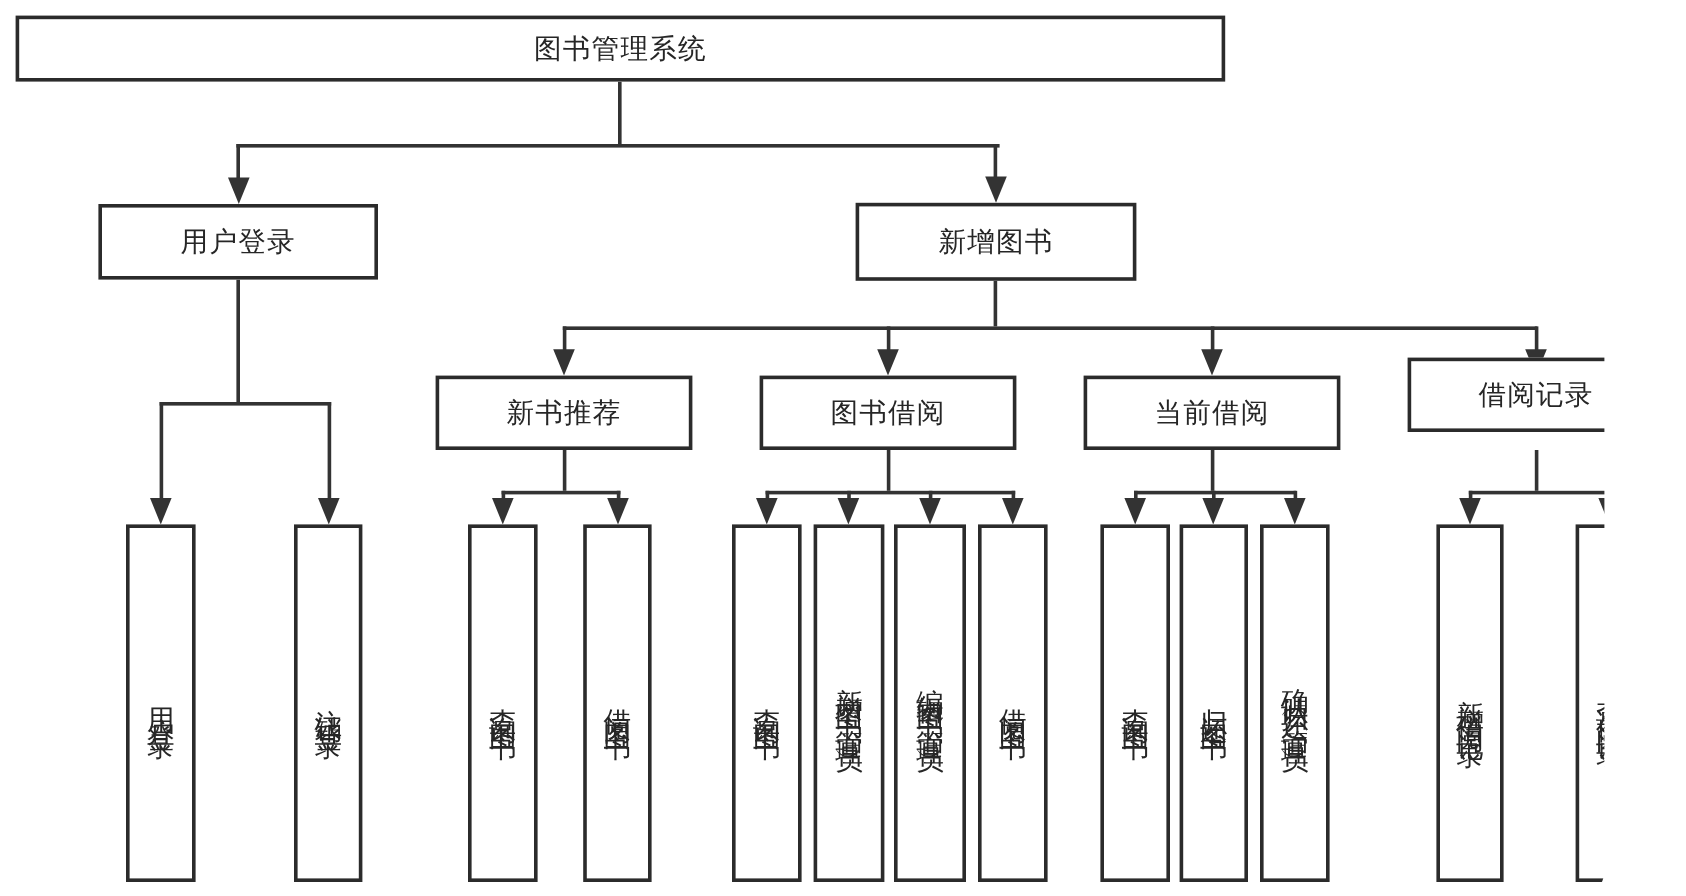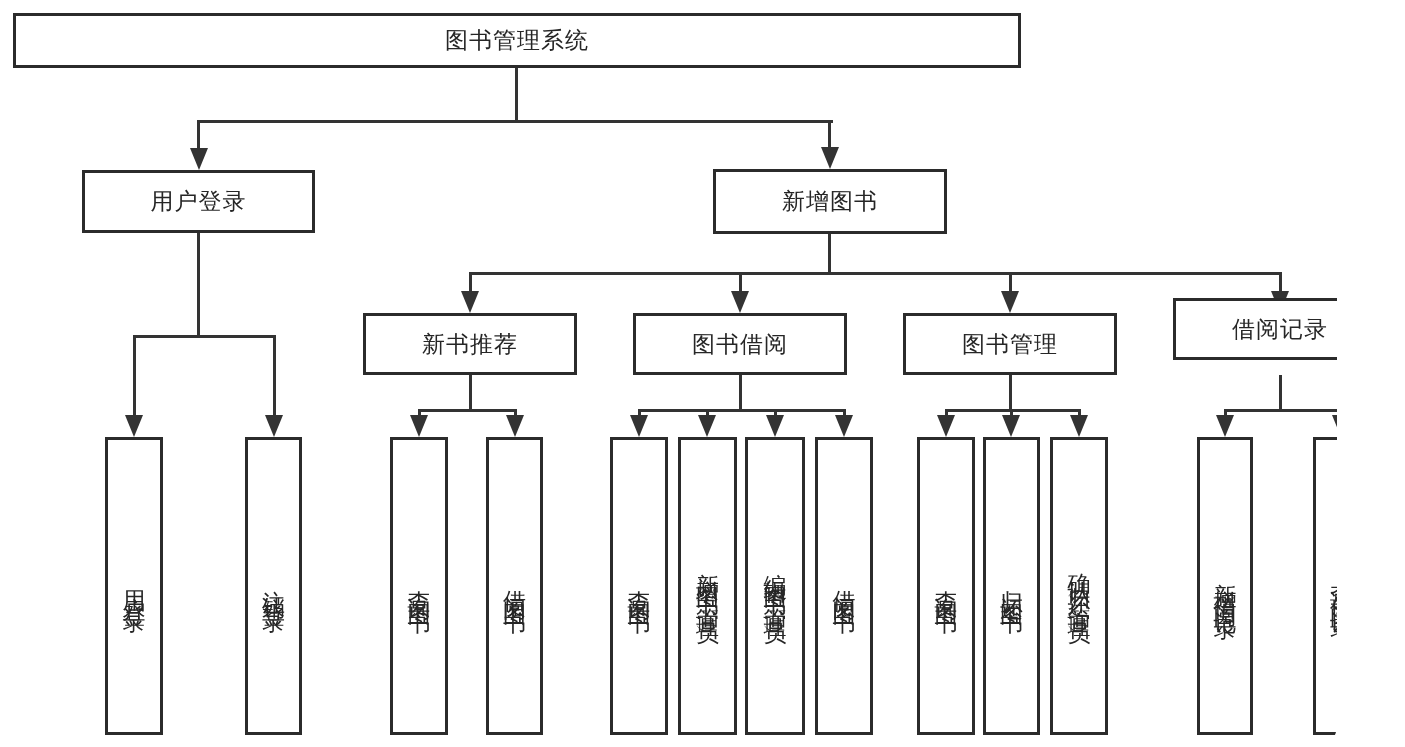--- a/index.html
+++ b/index.html
@@ -103,21 +103,21 @@
   <div class="vline" style="left:1279px;top:272px;height:21px;"></div>
   <div class="ahead" style="left:1271px;top:291px;"></div>
 
   <div class="box" style="left:363px;top:313px;width:214px;height:62px;">
     <span>新书推荐</span>
   </div>
   <div class="box" style="left:633px;top:313px;width:214px;height:62px;align-items:center;">
     <span>图书借阅</span>
   </div>
   <div class="box" style="left:903px;top:313px;width:214px;height:62px;">
-    <span>图书管理</span>
+    <span>当前借阅</span>
   </div>
   <div class="box" style="left:1173px;top:298px;width:214px;height:62px;">
     <span>借阅记录</span>
   </div>
 
   <div class="vline" style="left:469px;top:375px;height:34px;"></div>
   <div class="hline" style="left:418px;top:409px;width:99px;"></div>
   <div class="vline" style="left:418px;top:409px;height:8px;"></div>
   <div class="ahead" style="left:410px;top:415px;"></div>
   <div class="vline" style="left:514px;top:409px;height:8px;"></div>

